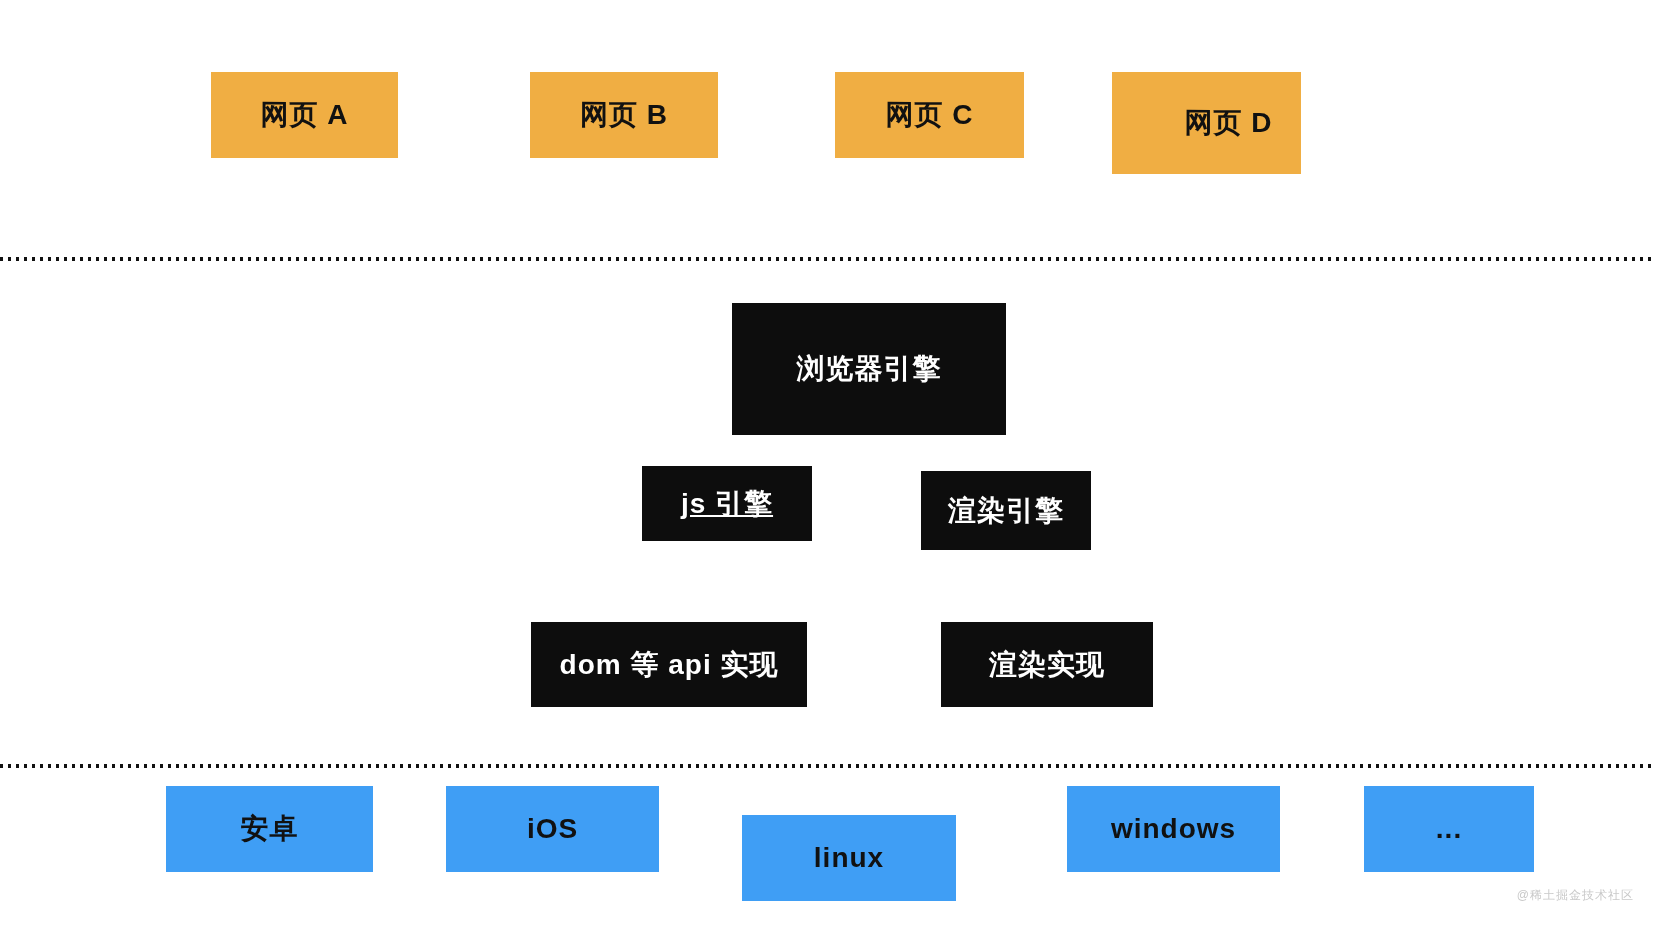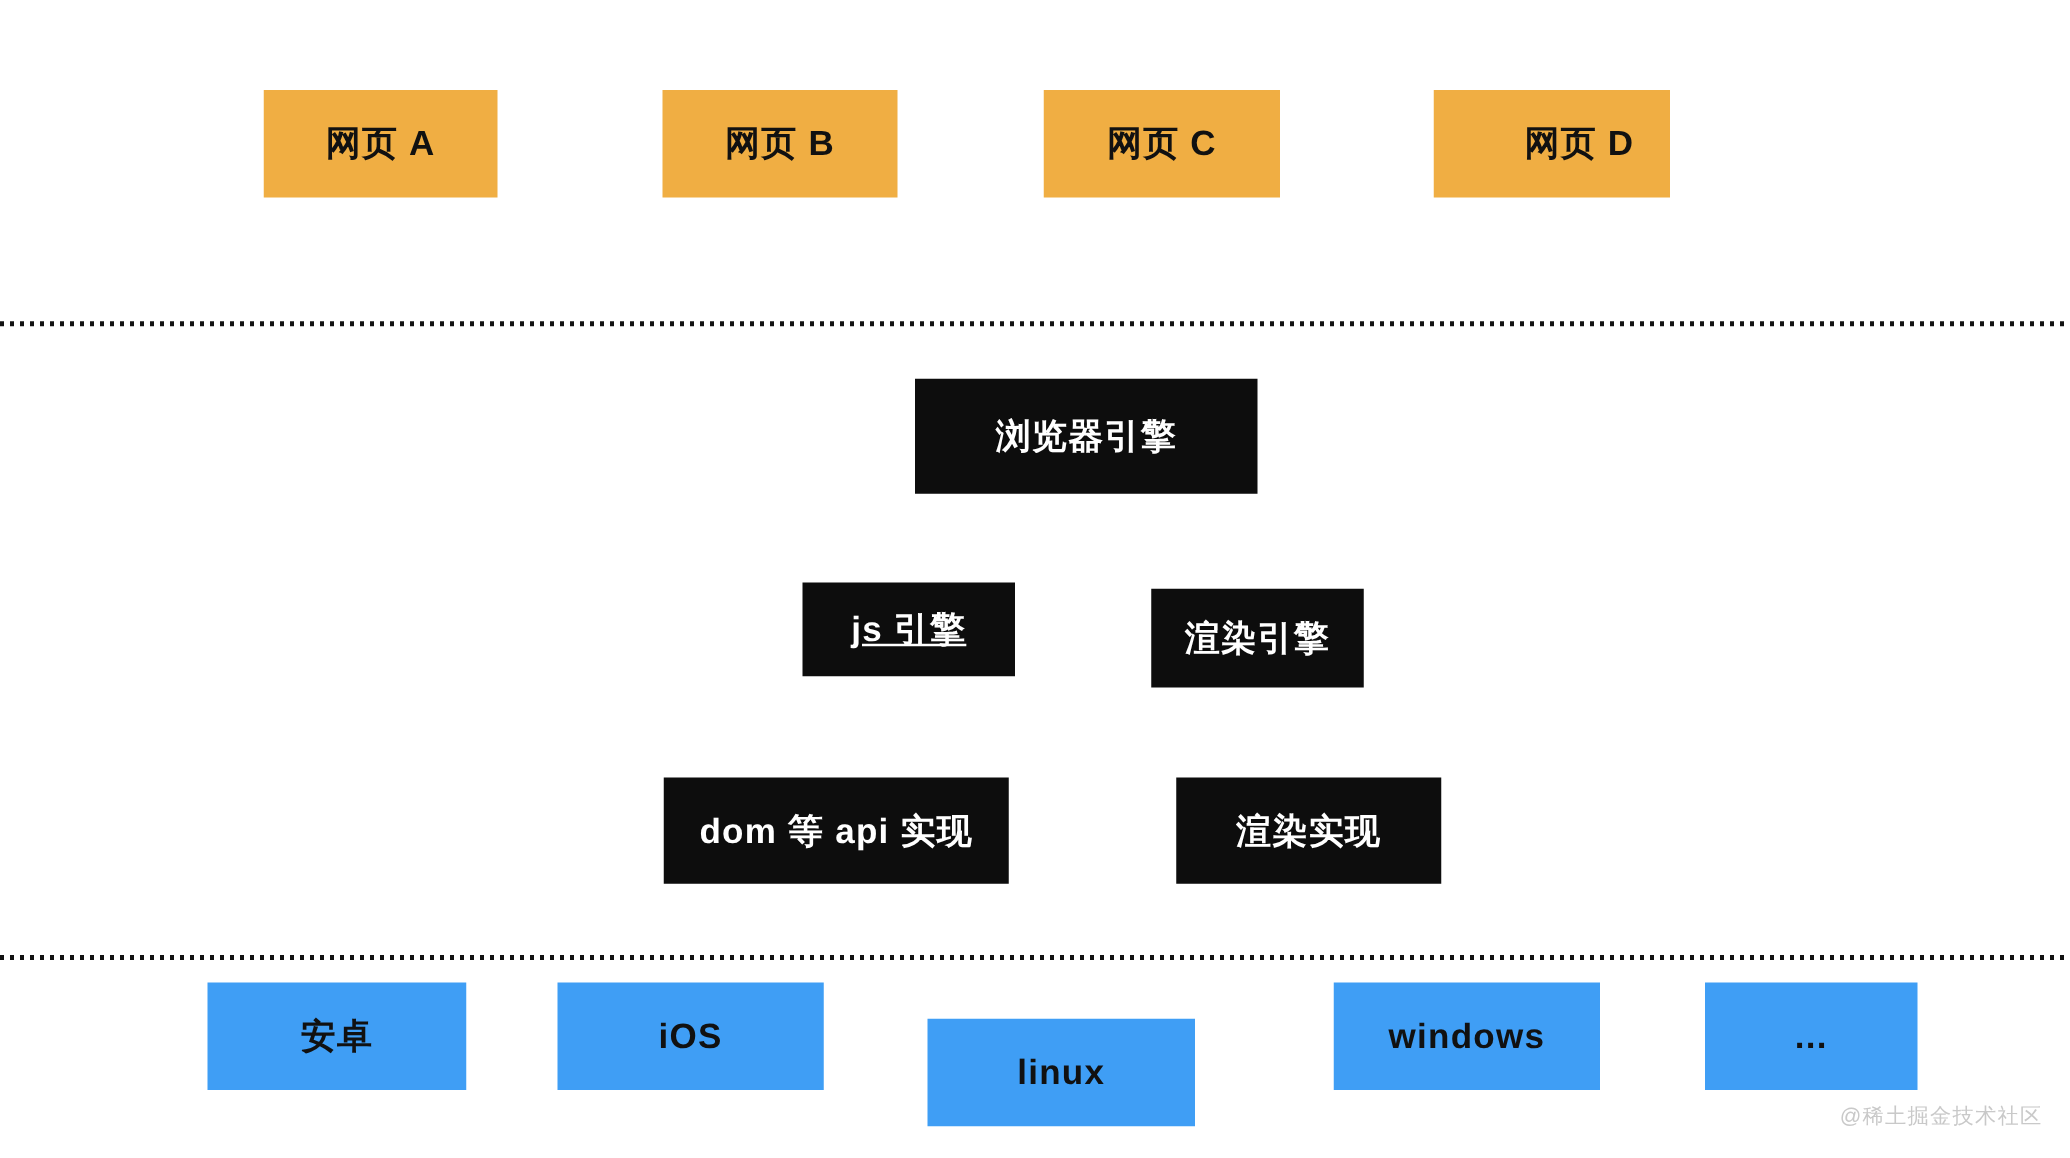--- a/index.html
+++ b/index.html
@@ -26,43 +26,43 @@
   .divider {
     position: absolute;
     left: 0; width: 1656px; height: 4px;
     background-image: repeating-linear-gradient(to right, #111111 0px, #111111 3px, transparent 3px, transparent 8px);
   }
 
   
   .webpage-a { left: 211px; top: 72px;  width: 187px; height: 86px; }
   .webpage-b { left: 530px; top: 72px;  width: 188px; height: 86px; }
   .webpage-c { left: 835px; top: 72px;  width: 189px; height: 86px; }
-  .webpage-d { left: 1147px; top: 72px; width: 189px; height: 86px; padding-left: 44px; }
+  .webpage-d { left: 1112px; top: 72px; width: 189px; height: 102px; padding-left: 44px; }
 
   .divider-top    { top: 257px; }
   .divider-bottom { top: 764px; }
 
   
-  .browser-engine { left: 732px; top: 303px; width: 274px; height: 92px; }
+  .browser-engine { left: 732px; top: 303px; width: 274px; height: 132px; }
   .js-engine      { left: 642px; top: 466px; width: 170px; height: 75px; text-decoration: underline;  }
   .render-engine  { left: 921px; top: 471px; width: 170px; height: 79px;  }
   .dom-api-impl   { left: 531px; top: 622px; width: 276px; height: 85px;  }
   .render-impl    { left: 941px; top: 622px; width: 212px; height: 85px;  }
 
   
   .platform-android  { left: 166px;  top: 786px; width: 207px; height: 86px; }
   .platform-ios      { left: 446px;  top: 786px; width: 213px; height: 86px; }
   .platform-linux    { left: 742px;  top: 786px; width: 214px; height: 86px; margin-top: 29px; }
   .platform-windows  { left: 1067px; top: 786px; width: 213px; height: 86px; }
   .platform-ellipsis { left: 1364px; top: 786px; width: 170px; height: 86px; }
 
   .watermark {
     position: absolute;
     right: 22px; bottom: 22px;
-    font-size: 17px;
+    font-size: 12px;
     font-weight: 400;
     color: #c9c9c9;
     letter-spacing: 1px;
   }
 </style>
 </head>
 <body>
 
 <div class="stage">
 

